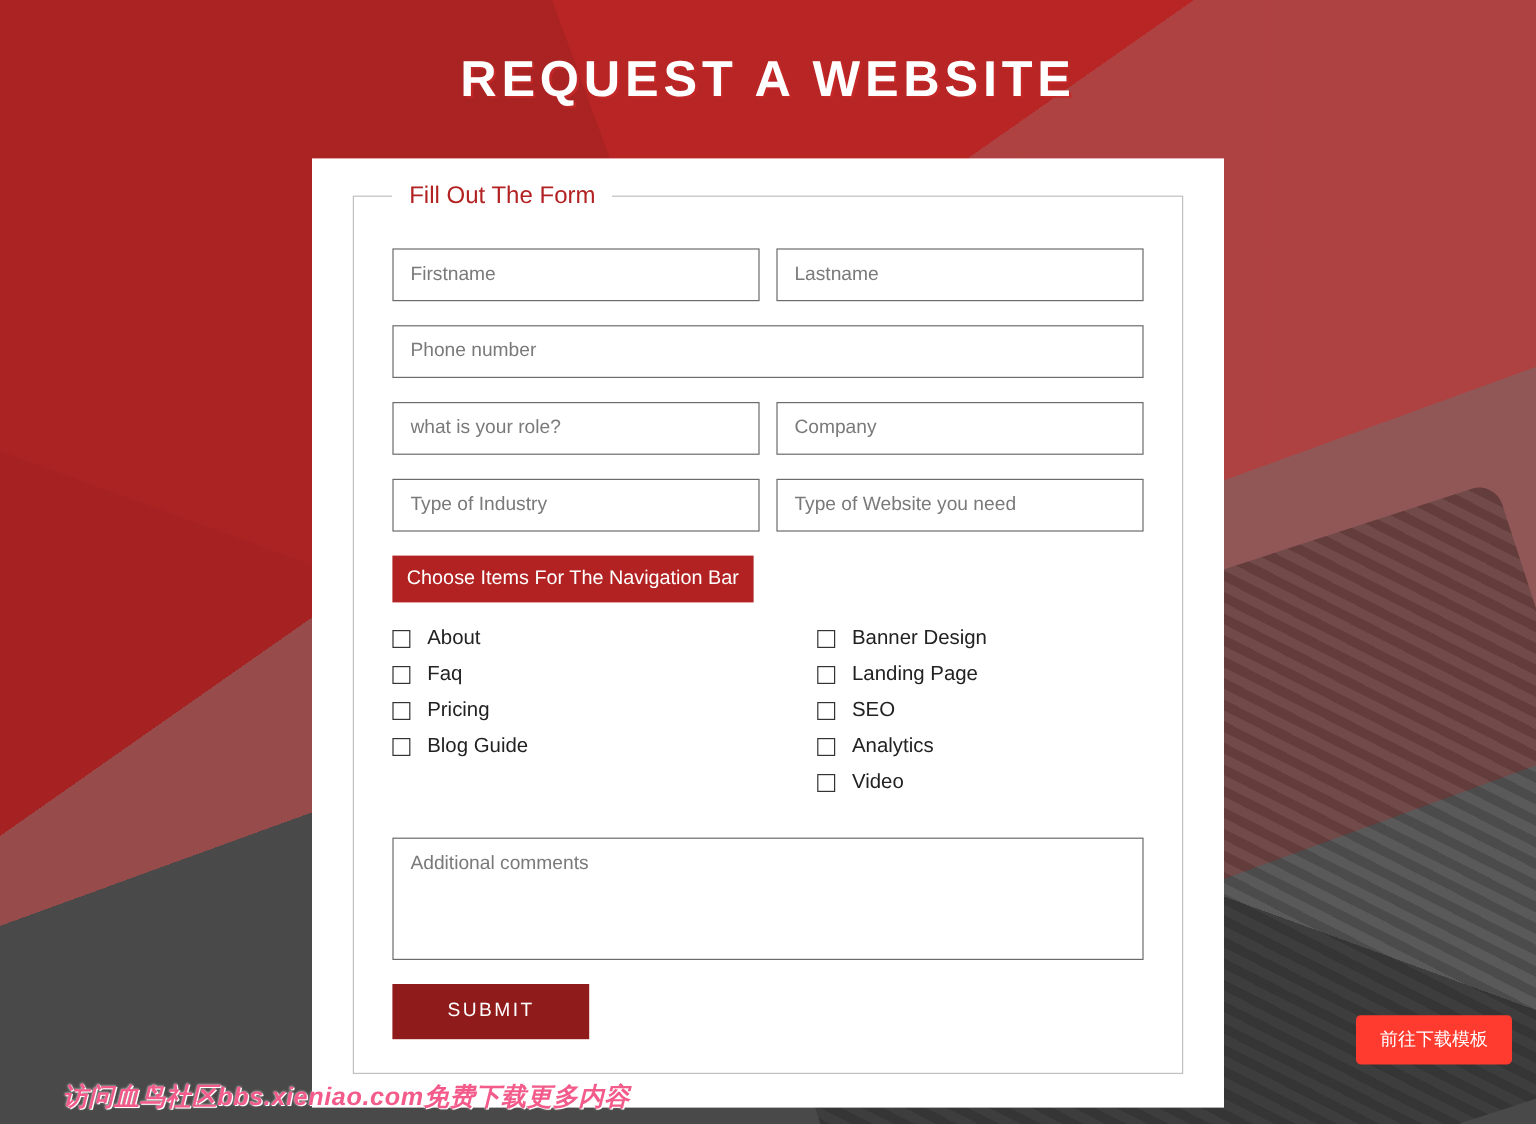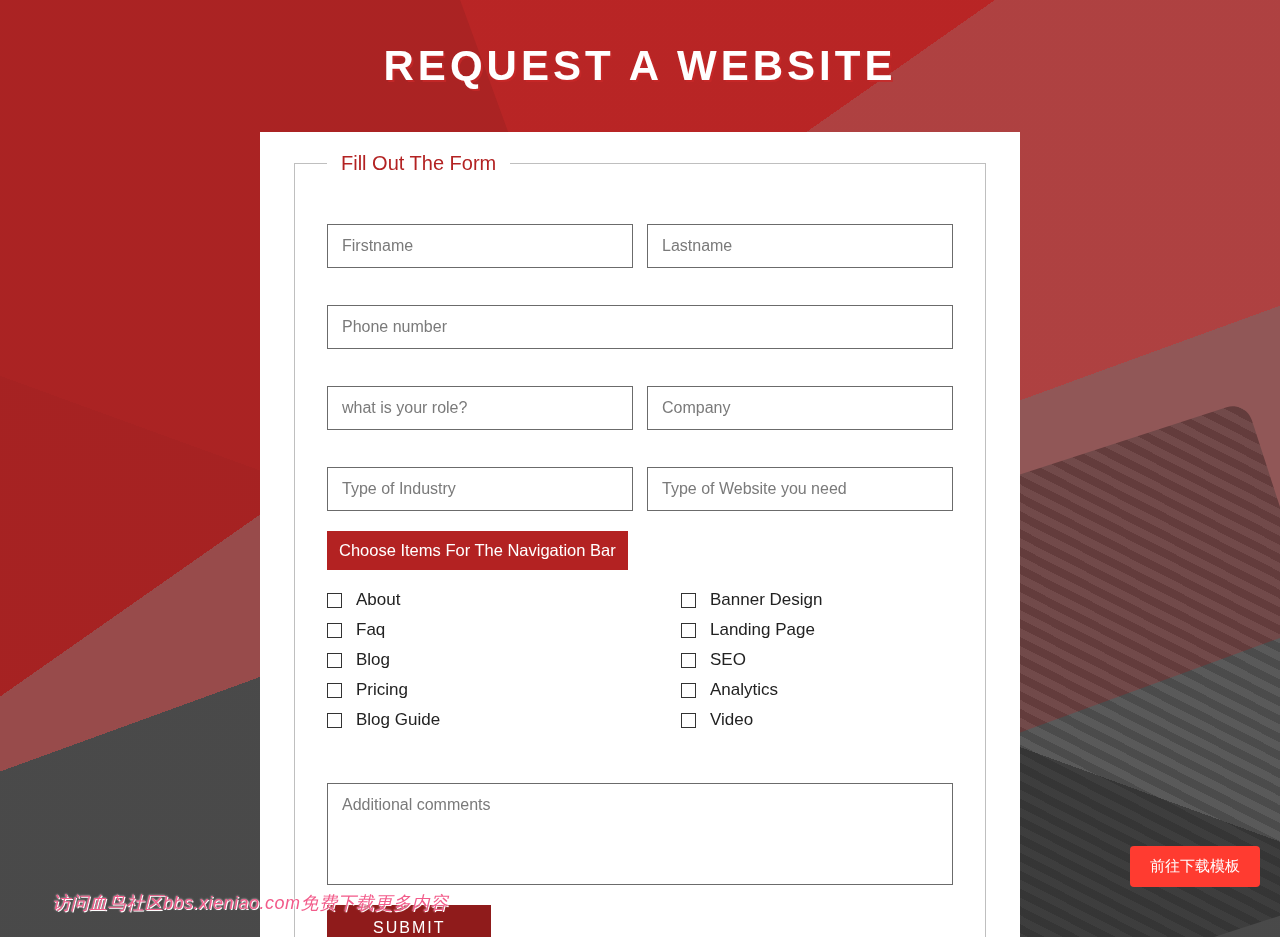--- a/index.html
+++ b/index.html
@@ -73,21 +73,21 @@
     padding:32px 32px 28px;
   }
   fieldset.form-fieldset > legend {
     padding:0 14px;
     color:#b32222;
     font-size:20px;
     font-weight:400;
   }
 
   .row { display:flex; gap:14px; margin-bottom:20px; }
-  .row > * { flex:1;margin-top:17px; }
+  .row > * { flex:1; }
 
   input.text, textarea.text {
     width:100%;
     border:1px solid #6b6b6b;
     padding:12px 14px;
     font-size:16px;
     color:#333;
     background:#fff;
     outline:none;
     font-family:inherit;
@@ -121,24 +121,24 @@
     color:#fff;
     border:none;
     padding:14px 46px;
     font-size:16px;
     letter-spacing:2px;
     cursor:pointer;
   }
 
   .watermark {
     position:absolute;
-    left:52px; bottom:22px;
+    left:52px; bottom:9px;
     z-index:2;
-    font-size:18px;
-    font-weight:400;
+    font-size:21px;
+    font-weight:700;
     font-style:italic;
     color:#f25b8a;
     text-shadow: 0 0 2px #fff, 1px 1px 0 #fff;
     letter-spacing:0.5px;
   }
 
   .float-btn {
     position:absolute;
     right:20px; bottom:50px;
     z-index:2;
@@ -192,24 +192,20 @@
         <label class="check-item">
           <span class="check-box"></span>
           <span>About</span>
         </label>
         <label class="check-item">
           <span class="check-box"></span>
           <span>Faq</span>
         </label>
         <label class="check-item">
           <span class="check-box"></span>
-          <span>Blog</span>
-        </label>
-        <label class="check-item">
-          <span class="check-box"></span>
           <span>Pricing</span>
         </label>
         <label class="check-item">
           <span class="check-box"></span>
           <span>Blog Guide</span>
         </label>
       </div>
 
       <div class="check-col">
         <label class="check-item">

